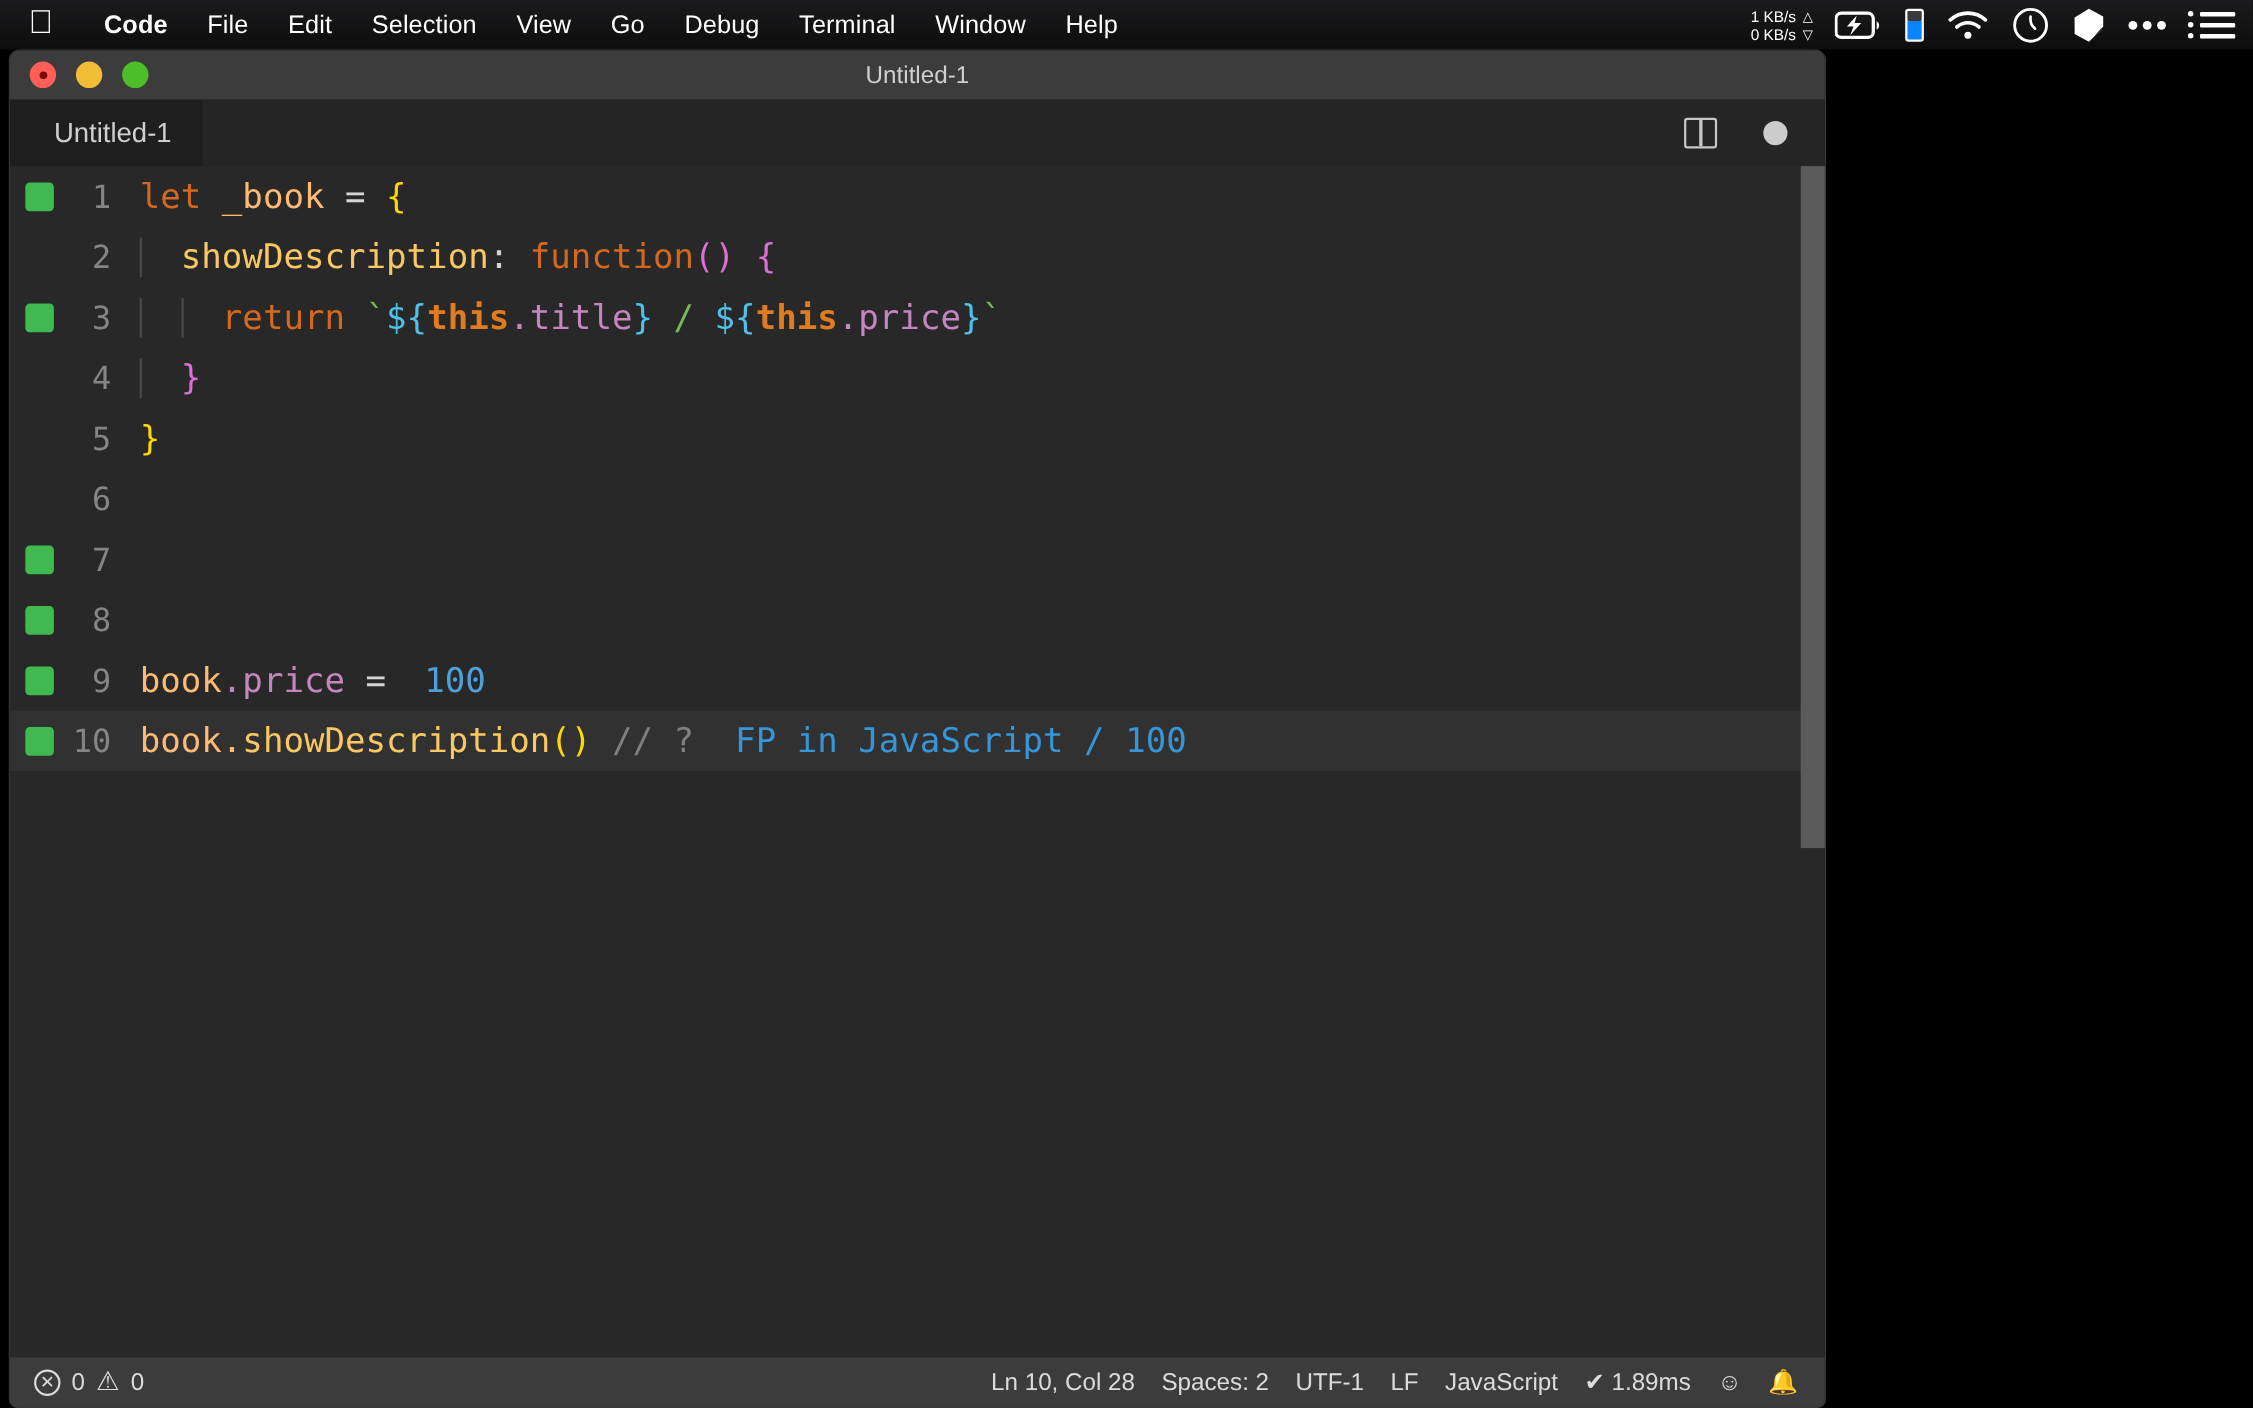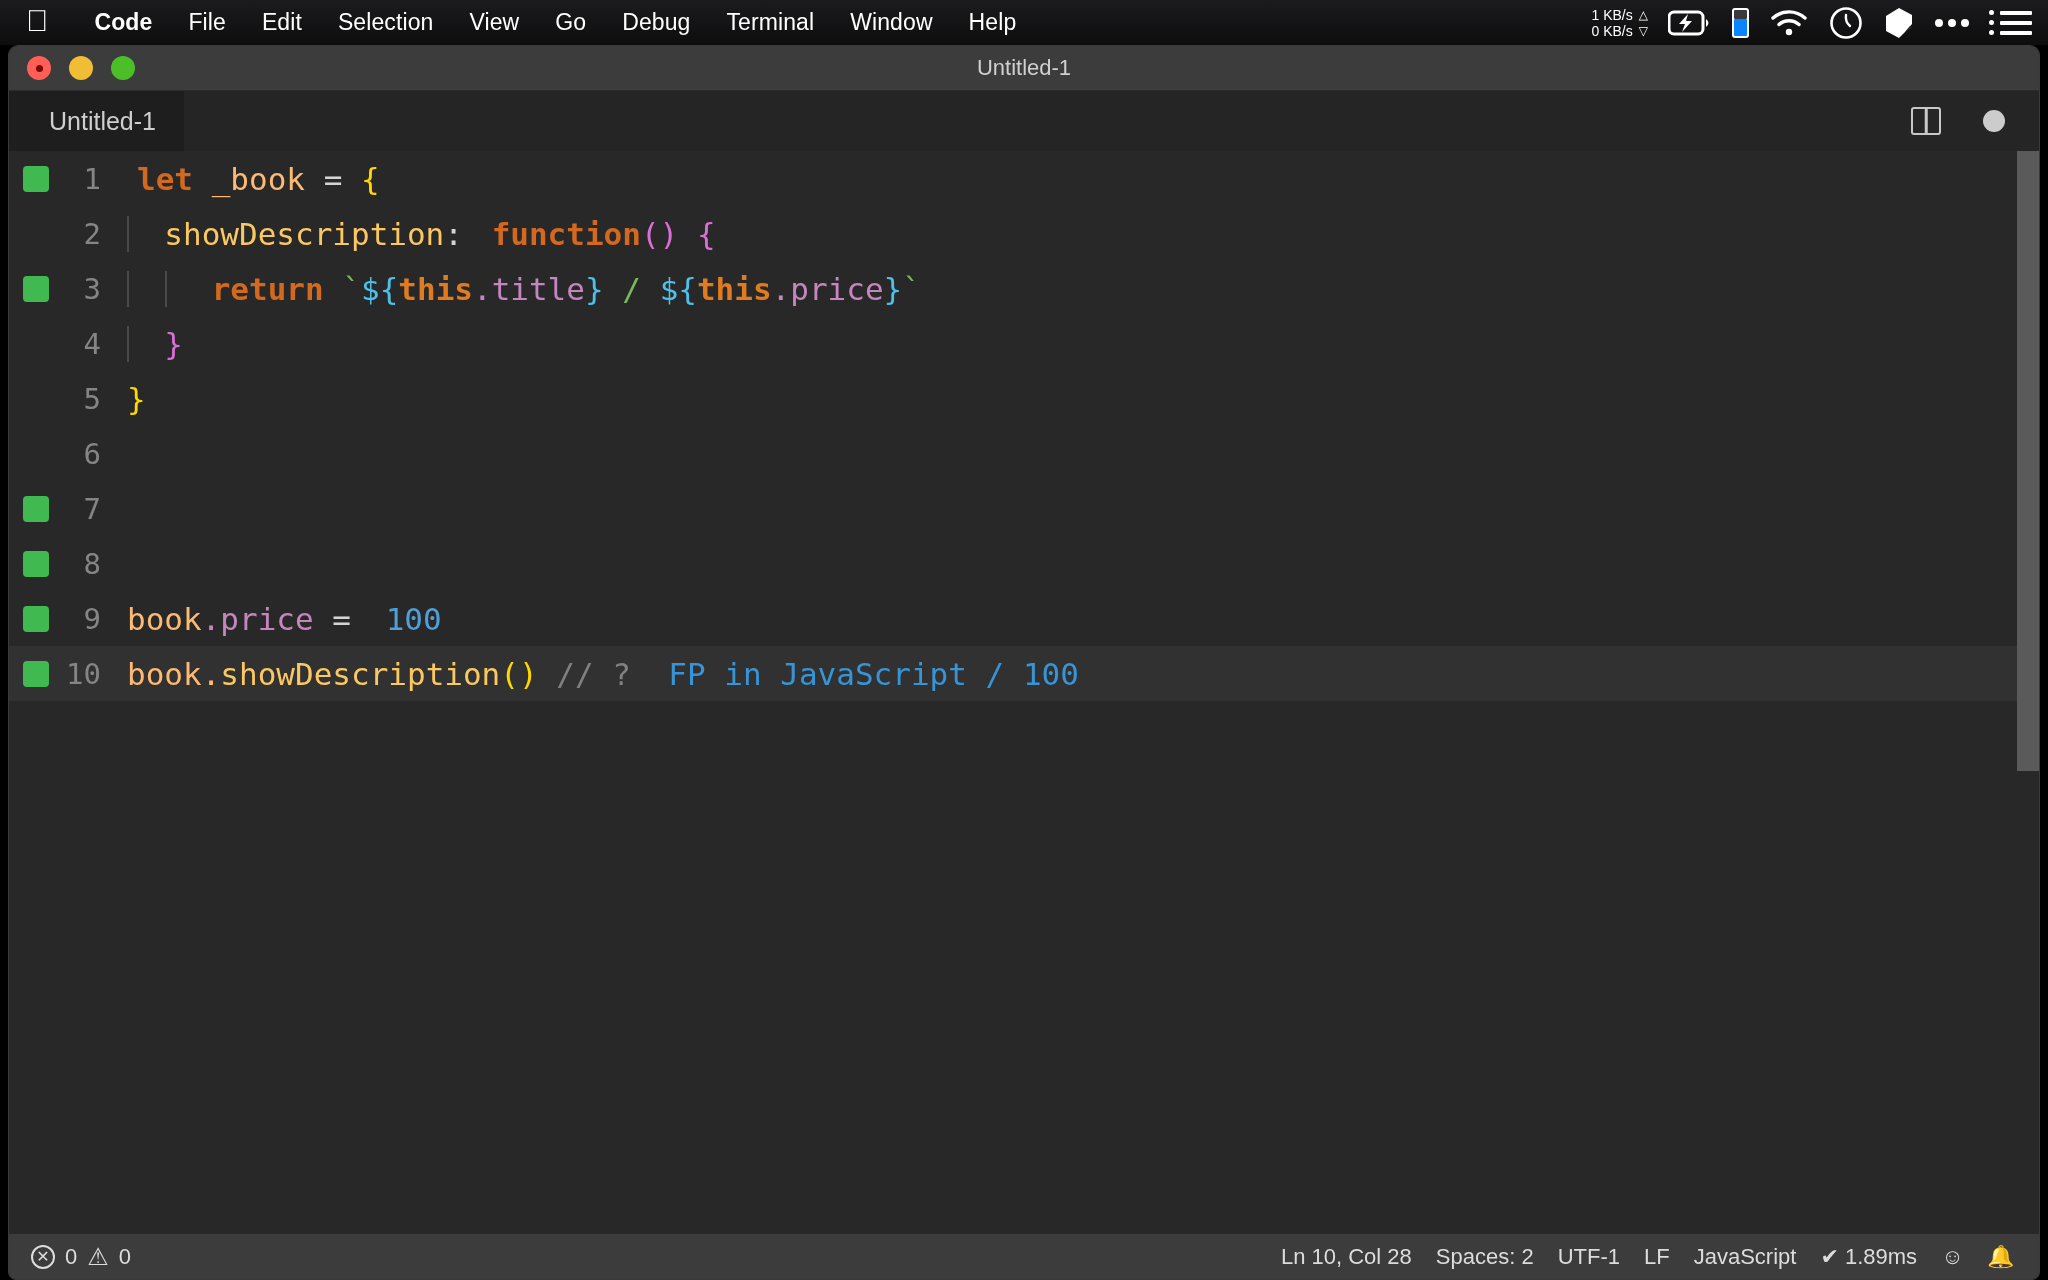--- a/index.html
+++ b/index.html
@@ -52,21 +52,21 @@
   }
   .dots3{ display:flex; gap:5px; }
   .dots3 i{ width:8px; height:8px; border-radius:50%; background:#fff; }
   .listicon{ display:flex; flex-direction:column; gap:5px; }
   .listicon span{ display:flex; align-items:center; gap:6px; }
   .listicon span i{ width:5px;height:5px;border-radius:50%;background:#fff;}
   .listicon span b{ display:block; width:32px;height:4px;background:#fff;border-radius:1px;}
 
   
   .window{
-    position:absolute; left:8px; top:45px; width:2032px; height:1235px;
+    position:absolute; left:8px; top:45px; width:1652px; height:1235px;
     border-radius:10px 10px 8px 8px;
     background:#1e1e1e; overflow:hidden;
     border:1px solid #3a3a3a;
   }
   .titlebar{
     height:45px; width:100%;
     background:#3c3c3c;
     display:flex; align-items:center; position:relative;
     border-bottom:1px solid #2b2b2b;
   }
@@ -125,21 +125,21 @@
     color:#858585; font-size:29px;
     font-family:"DejaVu Sans Mono", monospace;
     flex:none;
   }
   .codetext{ white-space:pre; position:relative; }
   .indent-guide{
     position:absolute; top:0; bottom:0; width:2px; background:#4a4a4a;
   }
 
   
-  .t-kw      { color:#d2691e; font-weight:bold;margin-left:10px; }
+  .t-kw      { color:#d2691e; font-weight:normal; }
   .t-var     { color:#fdba74; }
   .t-op      { color:#d4d4d4; }
   .t-brace1  { color:#ffd700; }
   .t-brace2  { color:#da70d6; }
   .t-prop    { color:#fac863; }
   .t-func    { color:#fac863; }
   .t-member  { color:#c586c0; }
   .t-this    { color:#e07b20; font-weight:bold; }
   .t-tmpl    { color:#4fc1e9; }
   .t-str     { color:#6a9955; }

